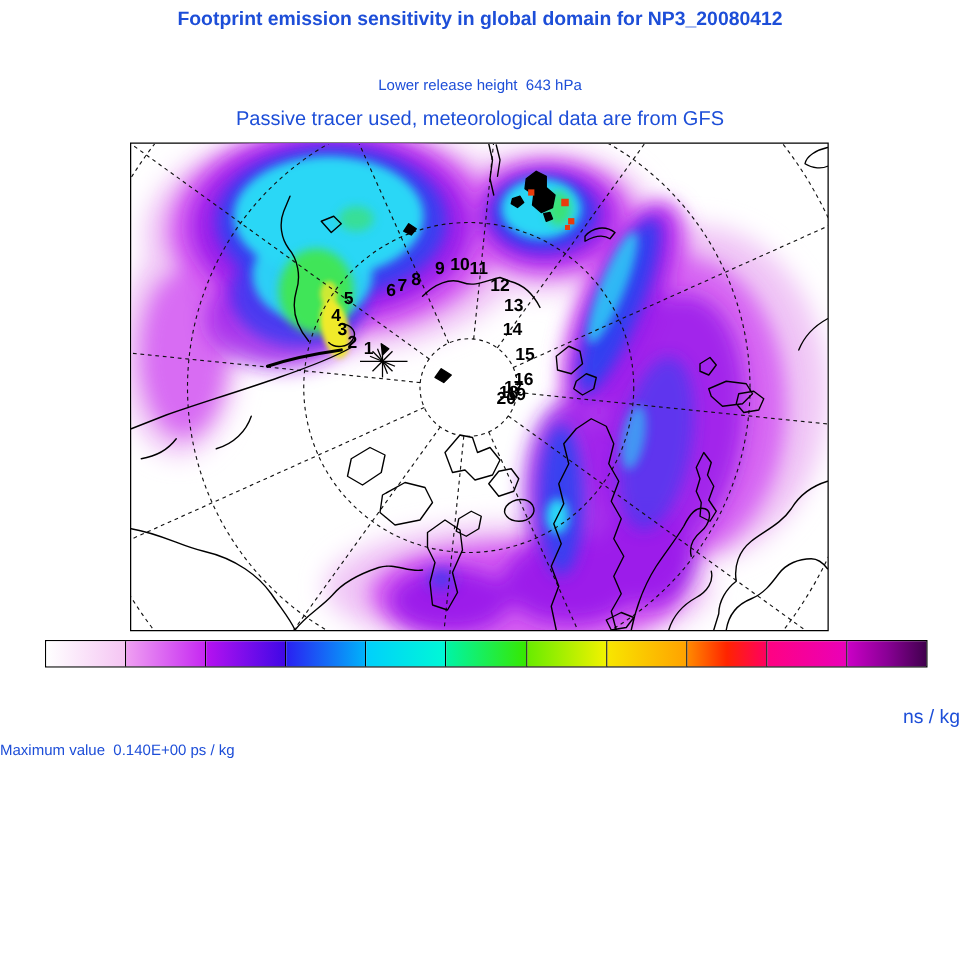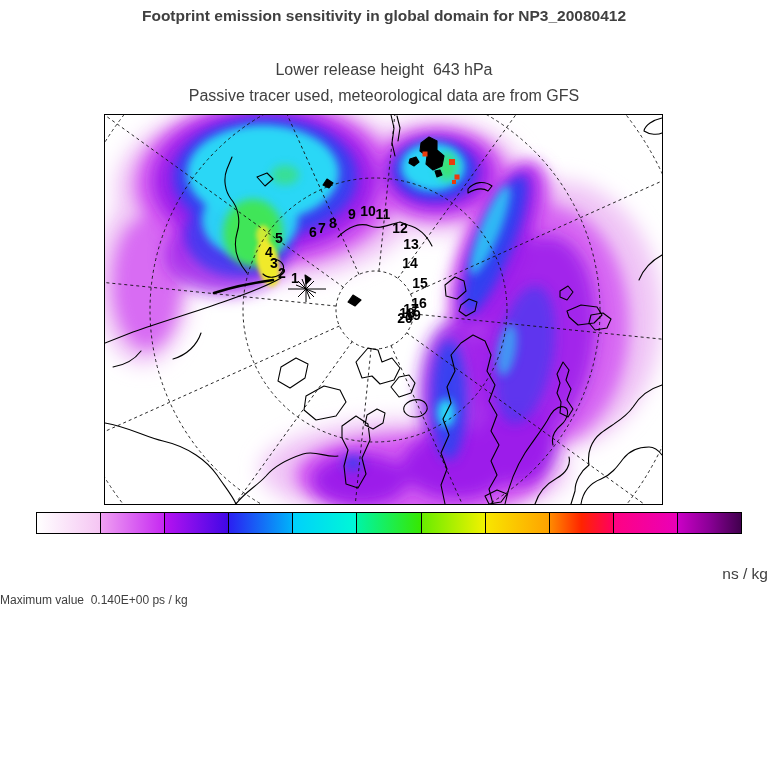--- a/index.html
+++ b/index.html
@@ -1,21 +1,21 @@
 <!DOCTYPE html>
 <html><head>
 <meta charset="utf-8">
 <style>
   html,body{margin:0;padding:0;background:#fff;}
   .page{position:relative;width:768px;height:768px;background:#fff;overflow:hidden;
-        font-family:"Liberation Sans",sans-serif;color:#404040;}
+        font-family:"Liberation Sans",sans-serif;color:#1d4ed8;}
   .titleline{position:absolute;left:0;width:768px;text-align:center;white-space:pre;}
   .t1{top:7px;font-size:15.5px;font-weight:bold;}
   .t2{top:35px;font-size:15.5px;display:flex;justify-content:center;gap:16px;}
-  .t3{top:61px;font-size:16px;display:flex;justify-content:center;gap:32px;}
+  .t3{top:61px;font-size:12px;display:flex;justify-content:center;gap:32px;}
   .t4{top:87px;font-size:16px;}
   .mapframe{position:absolute;left:104px;top:114px;width:557px;height:389px;
             border:1.5px solid #000;background:#fff;}
   .mapframe svg{display:block;}
   .cbar{position:absolute;left:36px;top:512px;width:706px;height:22px;
         border:1.5px solid #000;display:flex;box-sizing:border-box;}
   .cbar .seg{height:100%;flex:1 1 0;border-right:1.8px solid #000;}
   .cbar .seg:last-child{border-right:none;}
   .ticks{position:absolute;left:37px;top:539px;width:704px;height:18px;}
   .ticks span{position:absolute;transform:translateX(-50%);font-size:15px;font-weight:bold;white-space:nowrap;}

